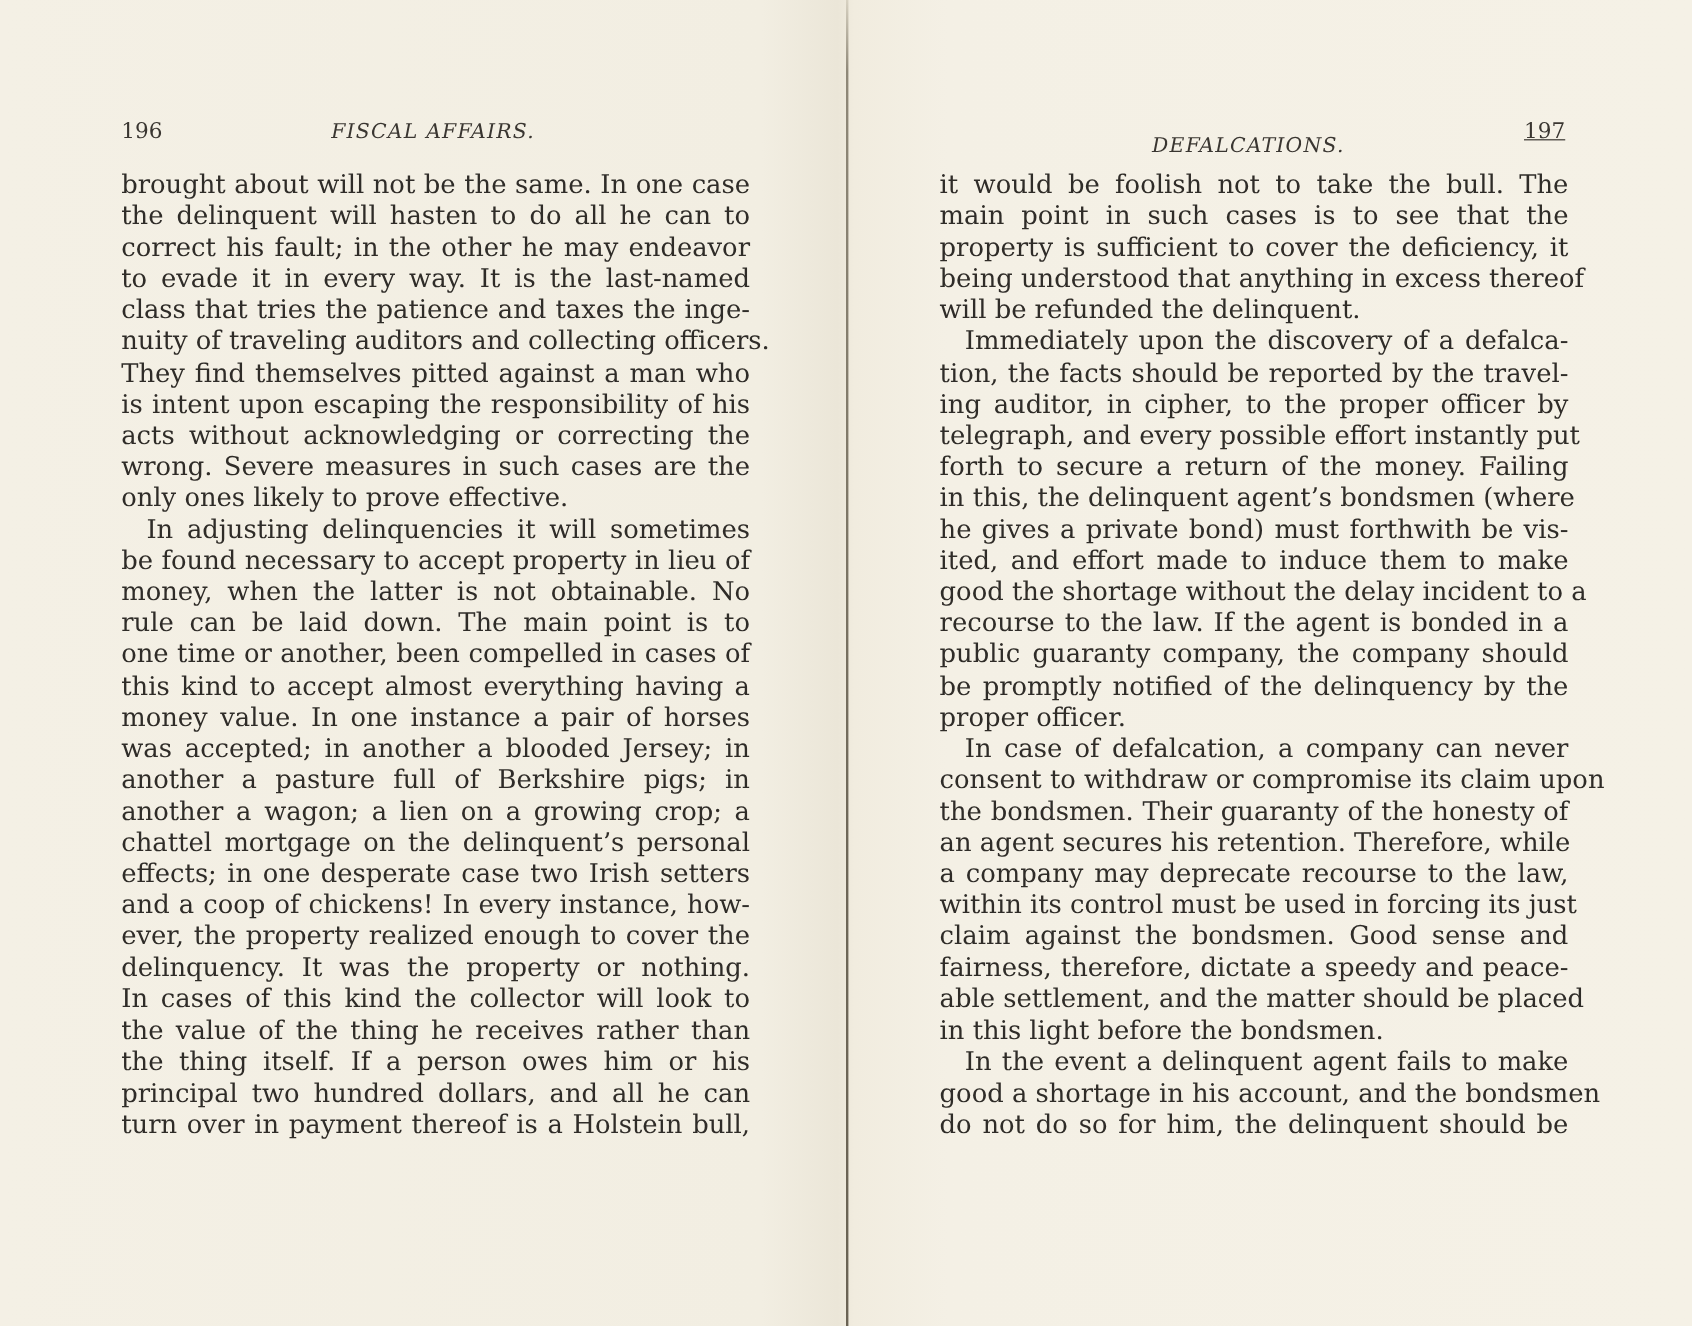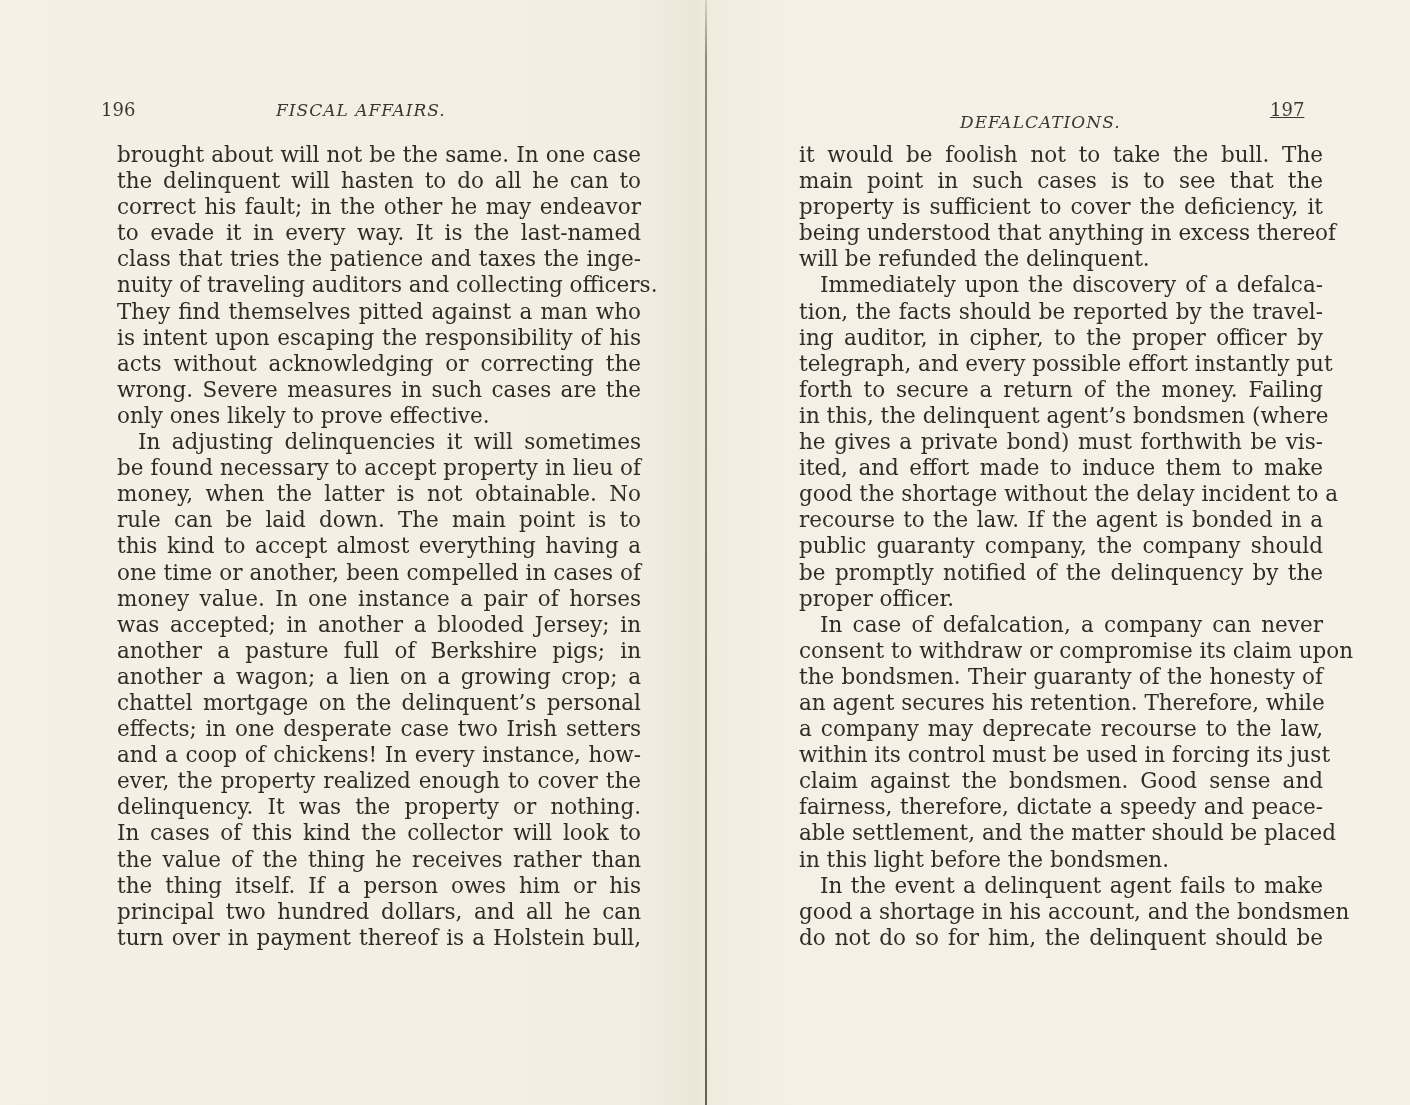--- a/index.html
+++ b/index.html
@@ -56,21 +56,20 @@
   .right .running-head { left: 253px; font-style: italic; margin-top: 12px; }
 
   .text-block {
     position: absolute;
     top: 142px;
     width: 530px;
     font-size: 21.5px;
     line-height: 26.1px;
     text-align: justify;
     color: #2f2c28;
-    margin-left: 16px;
   }
   .left .text-block { left: 101px; width: 524px; }
   .right .text-block { left: 76px; width: 524px; }
 
   .line {
     display: block;
     white-space: nowrap;
     text-align: justify;
     text-align-last: justify;
     height: 26.1px;
@@ -99,22 +98,22 @@
         <span class="line">nuity of traveling auditors and collecting officers.</span>
         <span class="line">They find themselves pitted against a man who</span>
         <span class="line">is intent upon escaping the responsibility of his</span>
         <span class="line">acts without acknowledging or correcting the</span>
         <span class="line">wrong.  Severe measures in such cases are the</span>
         <span class="line last">only ones likely to prove effective.</span>
         <span class="line indent">In adjusting delinquencies it will sometimes</span>
         <span class="line">be found necessary to accept property in lieu of</span>
         <span class="line">money, when the latter is not obtainable.  No</span>
         <span class="line">rule can be laid down.  The main point is to</span>
+        <span class="line">one time or another, been compelled in cases of</span>
         <span class="line">this kind to accept almost everything having a</span>
-        <span class="line">one time or another, been compelled in cases of</span>
         <span class="line">money value.  In one instance a pair of horses</span>
         <span class="line">was accepted; in another a blooded Jersey; in</span>
         <span class="line">another a pasture full of Berkshire pigs; in</span>
         <span class="line">another a wagon; a lien on a growing crop; a</span>
         <span class="line">chattel mortgage on the delinquent’s personal</span>
         <span class="line">effects; in one desperate case two Irish setters</span>
         <span class="line">and a coop of chickens!  In every instance, how-</span>
         <span class="line">ever, the property realized enough to cover the</span>
         <span class="line">delinquency.  It was the property or nothing.</span>
         <span class="line">In cases of this kind the collector will look to</span>

